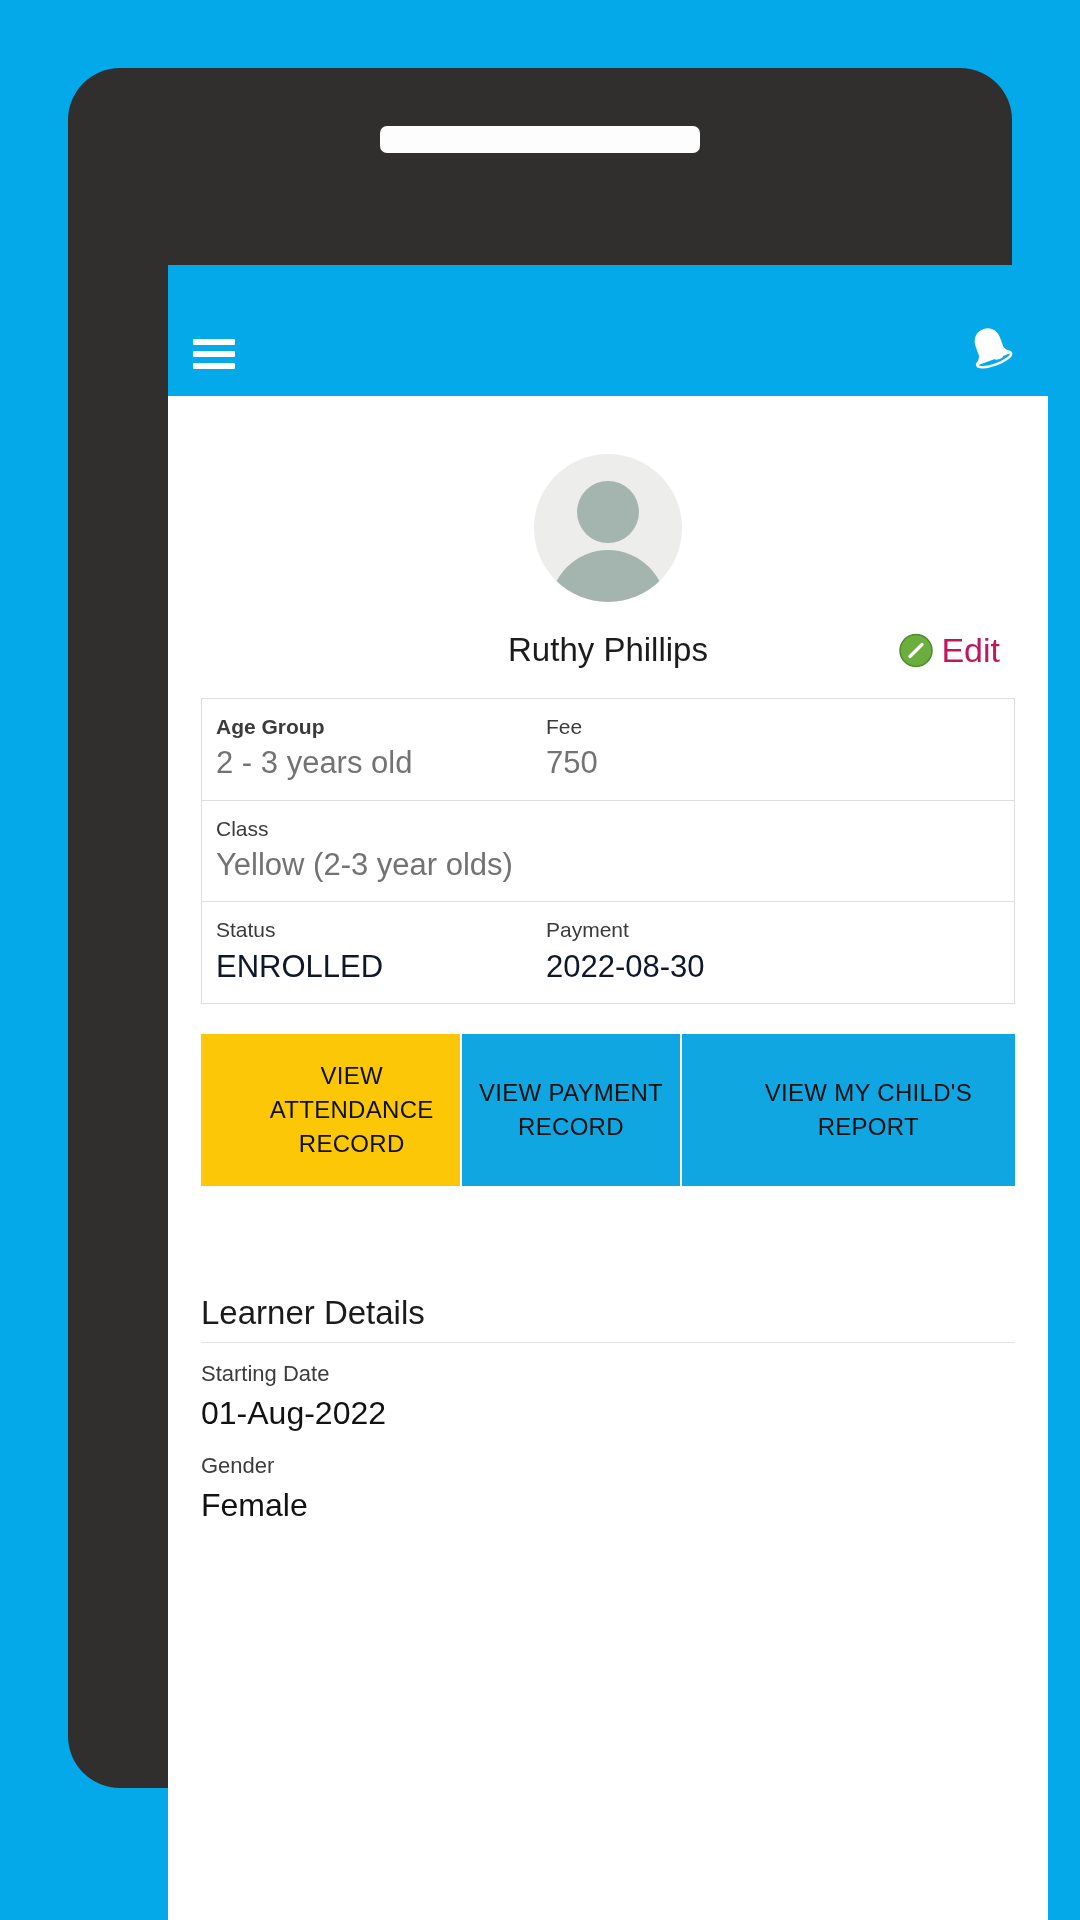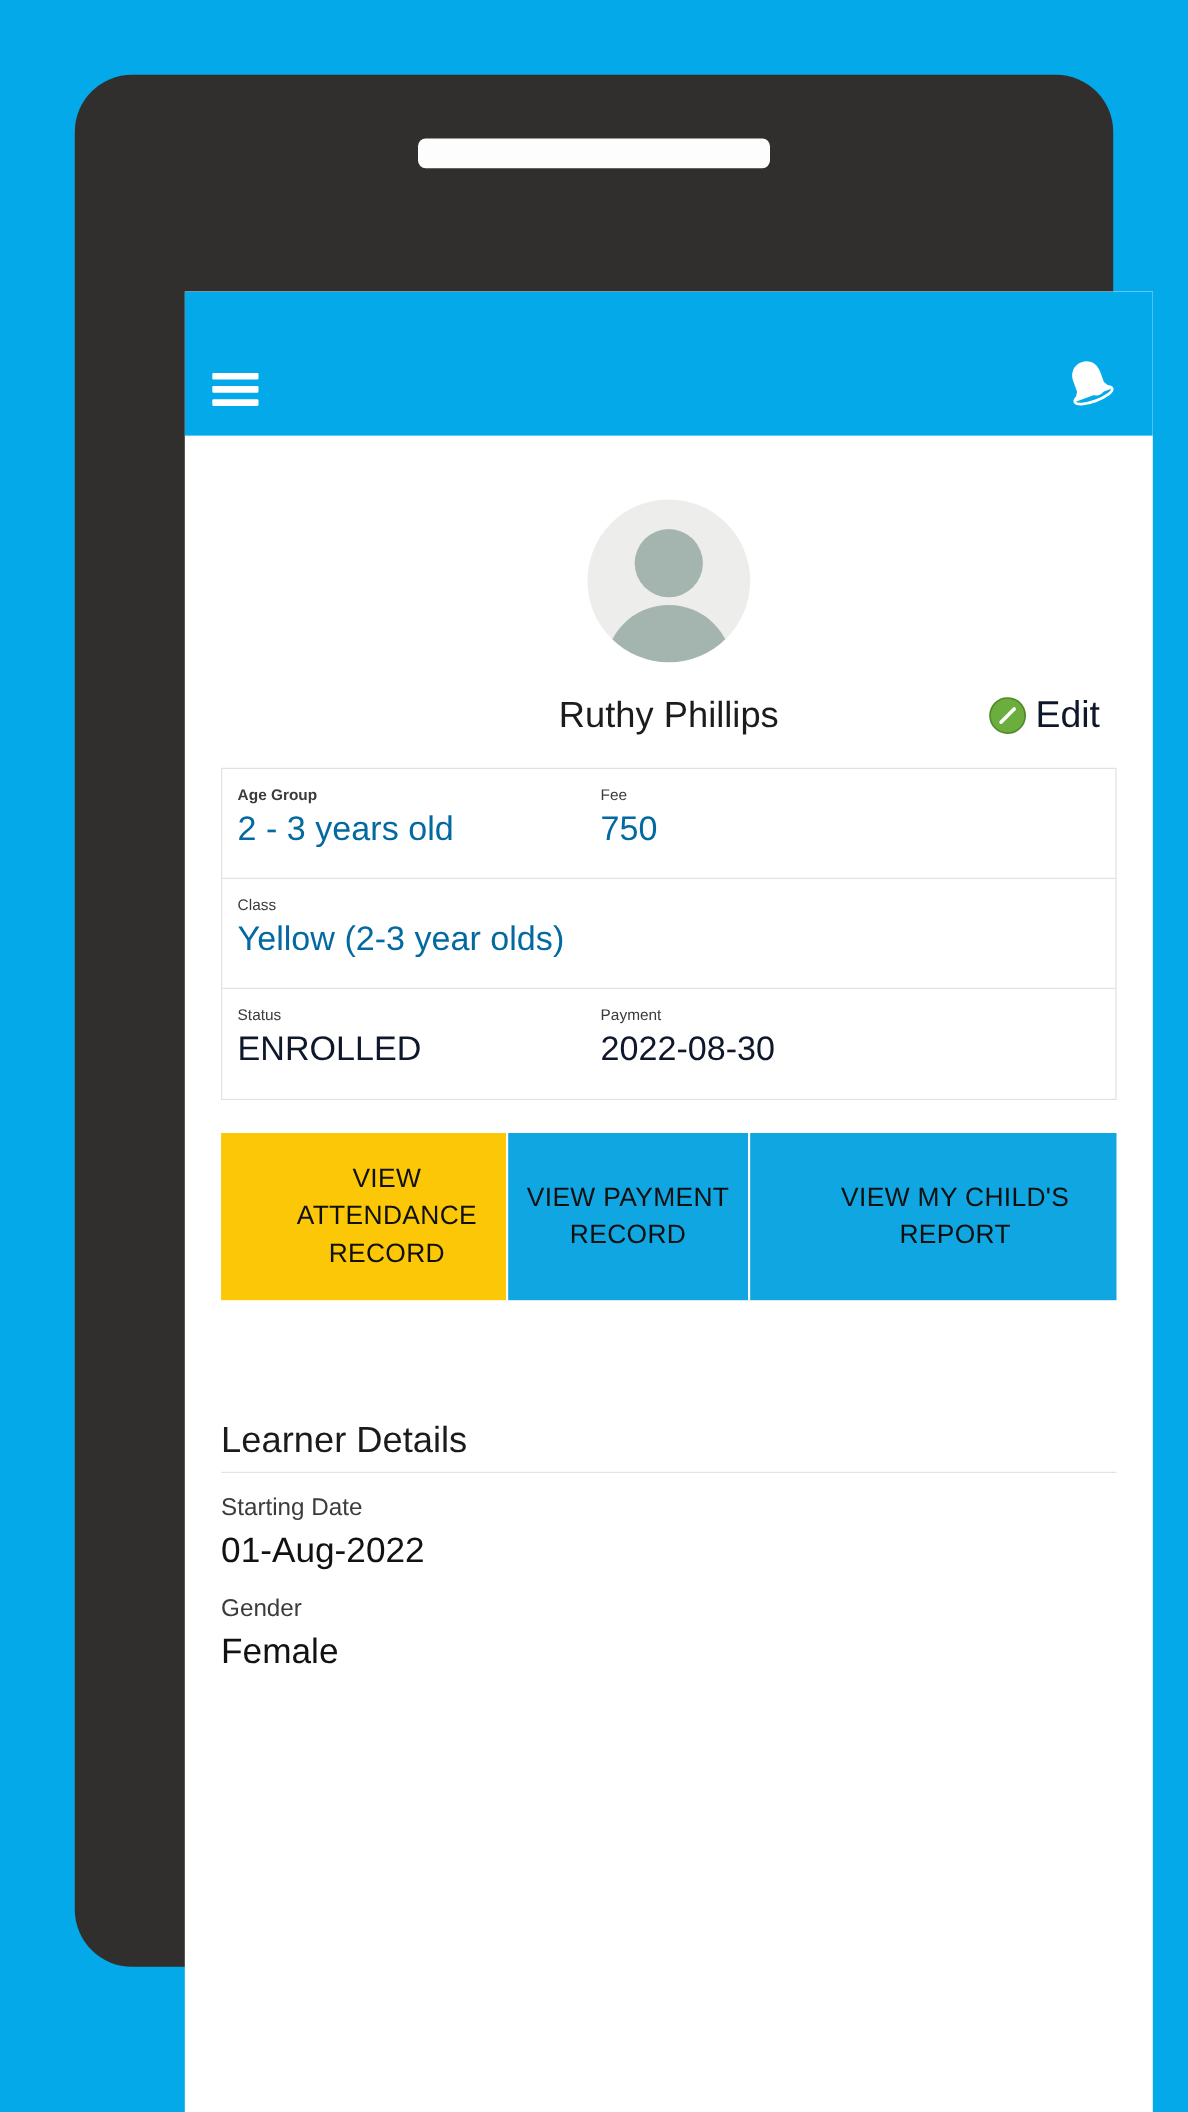--- a/index.html
+++ b/index.html
@@ -97,44 +97,44 @@
   }
   .profile-name{
     font-size:33px; color:#1C1C1C; font-weight:400;
   }
   .edit-btn{
     position:absolute; right:48px; top:50%; transform:translateY(-50%);
     display:flex; align-items:center; gap:8px;
     cursor:pointer;
   }
   .edit-icon{ width:34px; height:34px; }
-  .edit-label{ font-size:34px; color:#0f172a; }
+  .edit-label{ font-size:34px; color:#be185d; }
 
   
   .info-card{
     margin:22px 33px 0 33px;
     border:1px solid #DEDEDE;
     background:#FFFFFF;
   }
   .info-row{
     display:flex;
     border-bottom:1px solid #DEDEDE;
     padding:14px 14px 16px 14px;
     min-height:100px;
   }
   .info-row:last-child{ border-bottom:none; }
   .info-cell{ flex:0 0 auto; }
   .info-cell.left{ width:330px; }
   .info-cell.full{ width:100%; }
   .field-label{
-    font-size:14px; color:#3B3B3B; line-height:1.35; margin-bottom:2px;
+    font-size:21px; color:#3B3B3B; line-height:1.35; margin-bottom:2px;
   }
   .field-label.strong{ font-weight:700; }
   .field-value{
-    font-size:31px; color:#0369a1; line-height:1.3;
+    font-size:31px; color:#737373; line-height:1.3;
   }
   .field-value.accent{ color:#0f172a; }
 
   
   .actions{
     margin:30px 33px 0 33px;
     display:flex;
     height:152px;
   }
   .action-btn{

